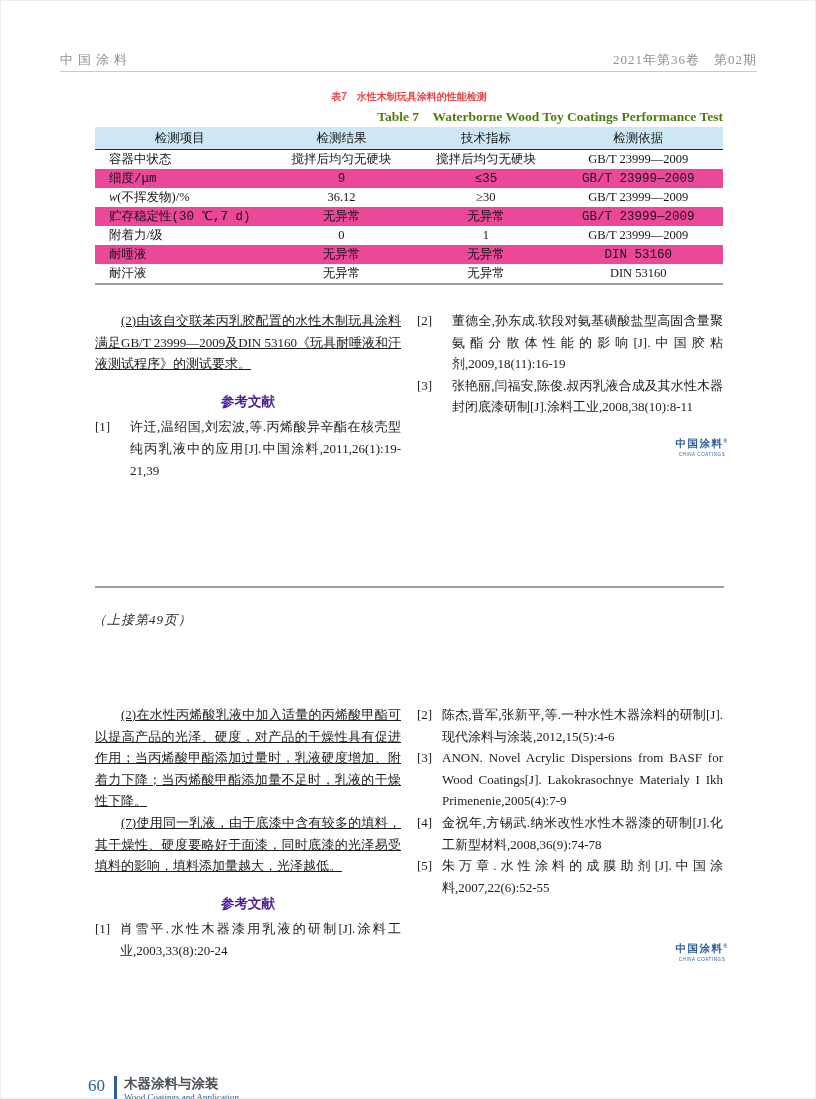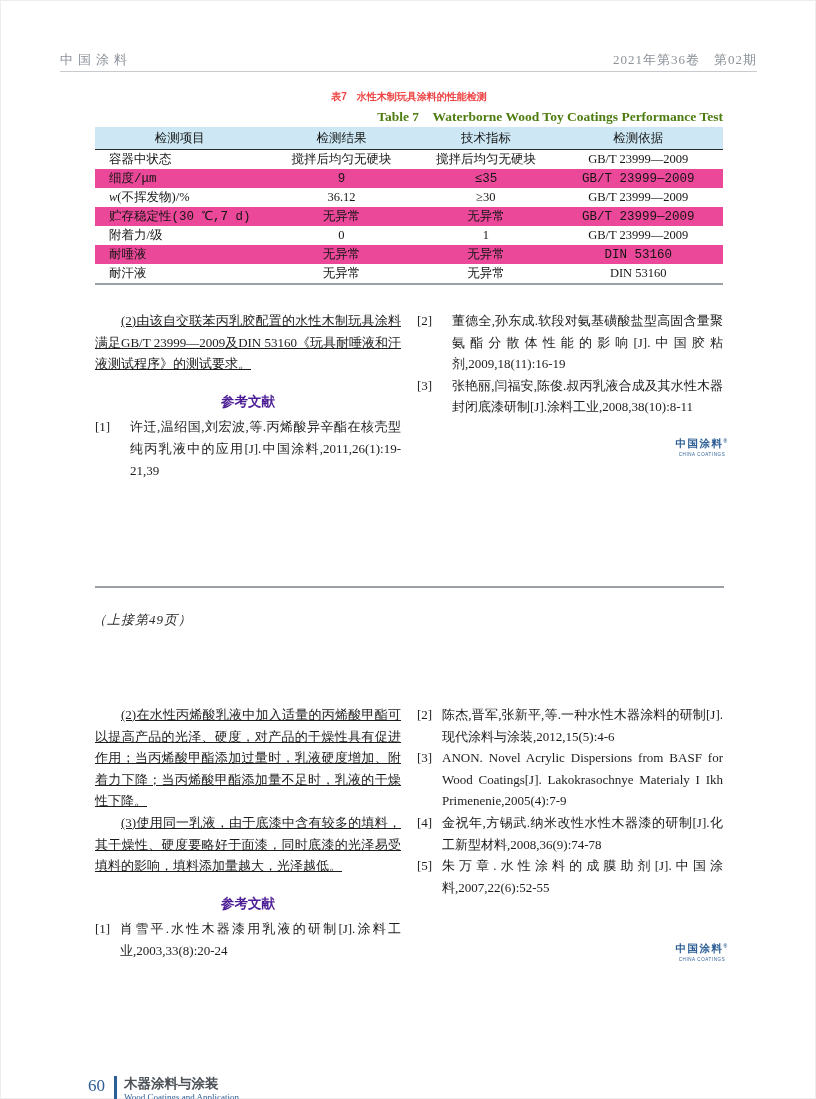--- a/index.html
+++ b/index.html
@@ -176,21 +176,21 @@
     <div class="cn"><span>中国涂料</span><span class="reg">®</span></div>
     <div class="en">CHINA COATINGS</div>
   </div>
 
   <div class="mid-divider"></div>
 
   <div class="continuation">（上接第49页）</div>
 
   <div class="col col-left bot-cols">
     <p class="para">(2)在水性丙烯酸乳液中加入适量的丙烯酸甲酯可以提高产品的光泽、硬度，对产品的干燥性具有促进作用；当丙烯酸甲酯添加过量时，乳液硬度增加、附着力下降；当丙烯酸甲酯添加量不足时，乳液的干燥性下降。</p>
-    <p class="para">(3)使用同一乳液，由于底漆中含有较多的填料，其干燥性、硬度要略好于面漆，同时底漆的光泽易受填料的影响，填料添加量越大，光泽越低。</p>
+    <p class="para">(7)使用同一乳液，由于底漆中含有较多的填料，其干燥性、硬度要略好于面漆，同时底漆的光泽易受填料的影响，填料添加量越大，光泽越低。</p>
     <div class="refs-heading">参考文献</div>
     <div class="ref ref-ind-25">
       <span class="ref-num">[1]</span>
       <span>肖雪平.水性木器漆用乳液的研制[J].涂料工业,2003,33(8):20-24</span>
     </div>
   </div>
 
   <div class="col col-right bot-cols">
     <div class="ref ref-ind-25">
       <span class="ref-num">[2]</span>

